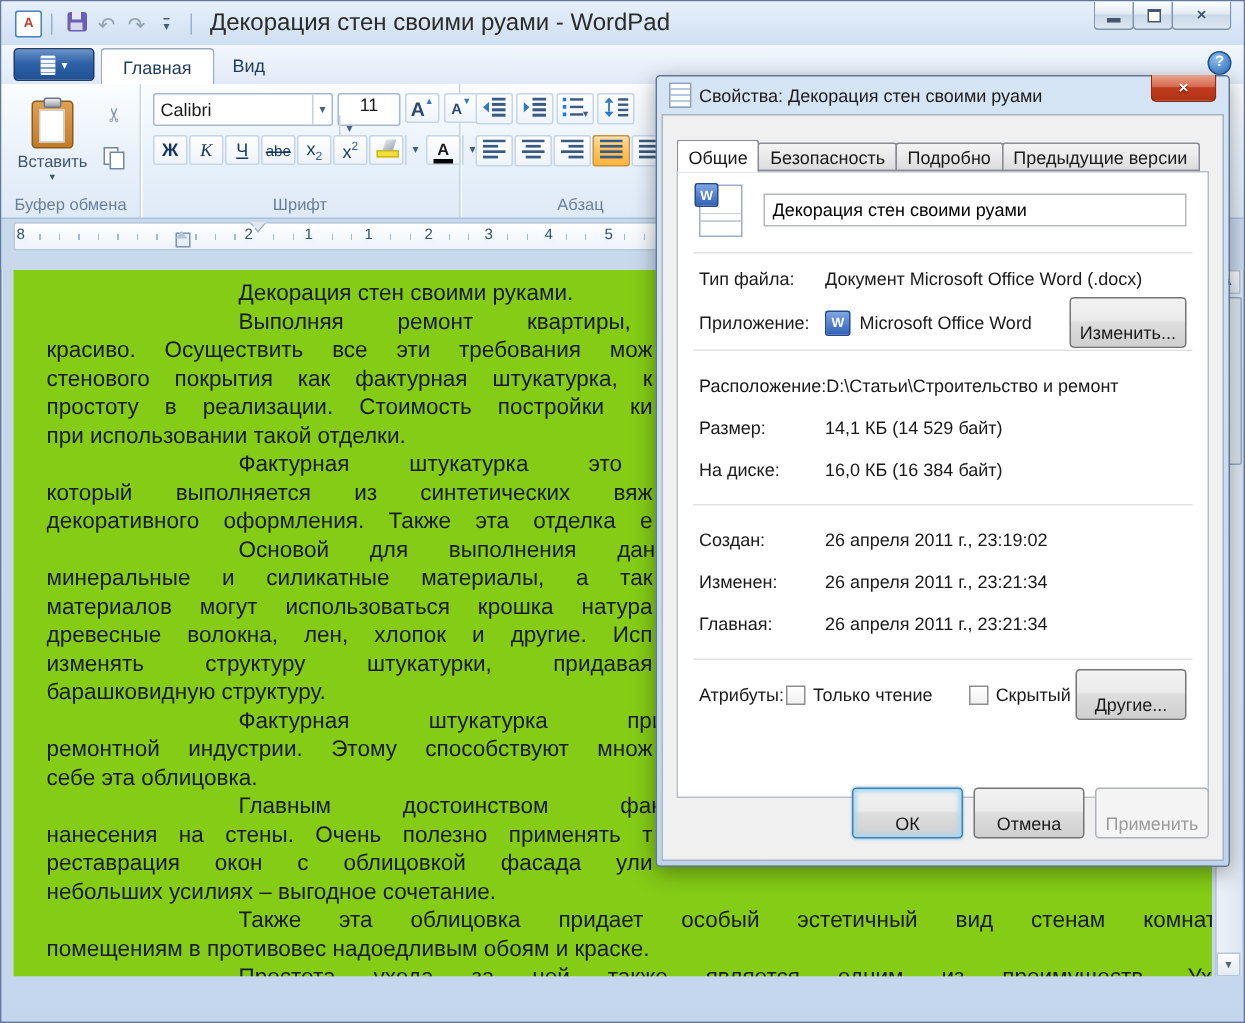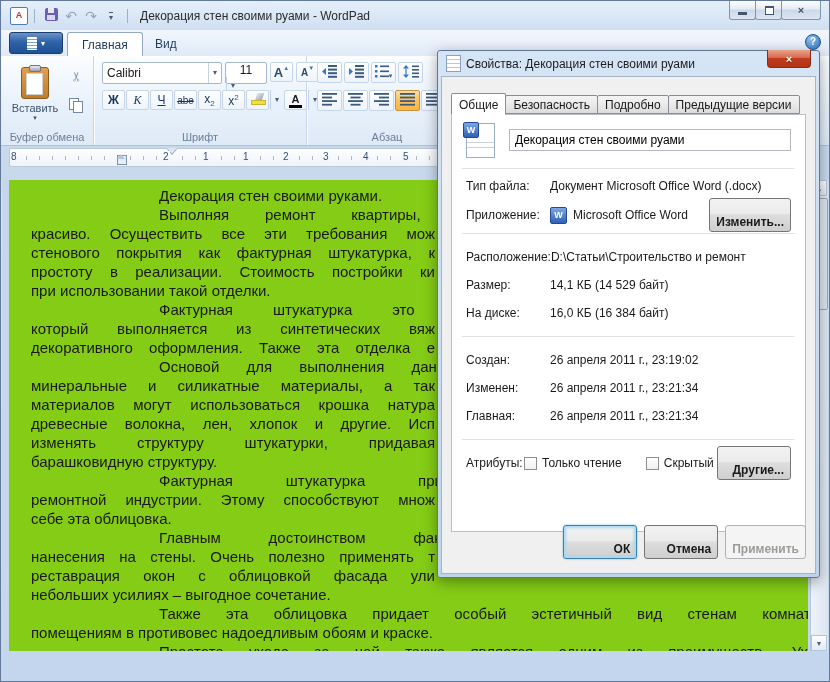--- a/index.html
+++ b/index.html
@@ -9,21 +9,21 @@
   
   .titlebar{height:29px;position:relative;display:flex;align-items:center;background:linear-gradient(#e6f0fb,#cfdff2);}
   .appicon{width:16px;height:16px;margin-left:9px;background:#fff;border:1px solid #4a7ebb;border-radius:2px;font-size:9px;font-weight:bold;color:#c0392b;text-align:center;line-height:15px;}
   .qsep{width:1px;height:14px;background:#9ab0c9;margin:0 6px;}
   .qbtn{width:20px;height:20px;border:none;background:transparent;text-align:center;padding:0;}
   .floppy{display:inline-block;width:13px;height:13px;background:#6b5fb5;border-radius:2px;position:relative;}
   .floppy::before{content:"";position:absolute;left:3px;top:0;width:6px;height:5px;background:#e8e8f2;}
   .floppy::after{content:"";position:absolute;left:2px;bottom:1px;width:8px;height:5px;background:#d8d8ea;}
   .arrglyph{font-size:14px;color:#93a2b4;line-height:18px;}
   .qdd{font-size:8px;color:#4a5c74;border-top:1px solid #4a5c74;padding-top:1px;line-height:7px;display:inline-block;}
-  .wtitle{font-size:12px;color:#2b2b2b;margin-left:6px;}
+  .wtitle{font-size:16px;color:#2b2b2b;margin-left:6px;}
   .wbtns{position:absolute;top:0;right:8px;display:flex;}
   .wbtn{width:27px;height:19px;margin-left:-1px;background:linear-gradient(#ffffff,#e3ebf4 45%,#cbd8e7 50%,#dce7f3);border:1px solid #8195ac;border-top:none;border-radius:0 0 3px 3px;position:relative;padding:0;}
   .wbtn.close{width:40px;}
   .g-min{position:absolute;left:50%;bottom:4px;width:9px;height:3px;margin-left:-5px;background:#44566c;}
   .g-restore{position:absolute;left:50%;top:5px;width:7px;height:6px;margin-left:-4px;border:1px solid #44566c;border-top-width:2px;background:#fff;}
   .g-close{font-size:11px;color:#44566c;font-weight:bold;line-height:17px;}
 
   
   .tabrow{height:26px;position:relative;background:linear-gradient(#f2f7fd,#e0eaf7);}
   .menubtn{position:absolute;left:8px;top:2px;width:54px;height:22px;background:linear-gradient(#6a93c8,#2f62a8 45%,#1f5094);border:1px solid #1c3e6e;border-radius:3px;display:flex;align-items:center;justify-content:center;gap:4px;padding:0;}
@@ -131,21 +131,21 @@
   .fnrow{display:flex;align-items:center;gap:14px;height:50px;padding:0 14px;box-sizing:border-box;}
   .wordicon{width:27px;height:33px;background:#fff;border:1px solid #9ab0c9;position:relative;flex:none;background-image:repeating-linear-gradient(transparent 0 18px,#c9d2dc 18px 19px,transparent 19px 23px,#c9d2dc 23px 24px);}
   .wordicon::before{content:"W";position:absolute;left:-4px;top:-2px;width:14px;height:14px;background:linear-gradient(#7ca6e4,#2f62b8);border:1px solid #24498c;border-radius:2px;color:#fff;font-size:9px;font-weight:bold;text-align:center;line-height:14px;}
   .fninput{flex:1;height:20px;border:1px solid #b4b8bf;font-size:12px;padding:0 5px;font-family:"Liberation Sans",sans-serif;color:#000;}
   .psep{border-top:1px solid #e2e2e2;margin:3px 10px;}
   .prow{display:flex;align-items:center;height:28px;padding:0 14px;box-sizing:border-box;}
   .prow.tall{height:30px;}
   .plabel{min-width:84px;flex:none;}
   .pvalue{white-space:nowrap;}
   .wmini{width:15px;height:15px;background:linear-gradient(#7ca6e4,#2f62b8);border:1px solid #24498c;border-radius:2px;color:#fff;font-size:9px;font-weight:bold;text-align:center;line-height:15px;margin-right:6px;flex:none;}
-  .btn{min-width:74px;height:22px;font-size:12px;text-align:right;background:linear-gradient(#f2f2f2,#ebebeb 45%,#dddddd 50%,#cfcfcf);border:1px solid #757575;border-radius:3px;color:#1a1a1a;padding:16px 6px;font-family:"Liberation Sans",sans-serif;font-weight:bold;}
+  .btn{min-width:74px;height:22px;font-size:12px;text-align:center;background:linear-gradient(#f2f2f2,#ebebeb 45%,#dddddd 50%,#cfcfcf);border:1px solid #757575;border-radius:3px;color:#1a1a1a;padding:16px 6px;font-family:"Liberation Sans",sans-serif;}
   .btn.right{margin-left:auto;}
   .btn.default{border-color:#3c7fb1;box-shadow:inset 0 0 3px 2px #a8d8f0,0 0 2px #74b2e2;}
   .btn.disabled{background:#f4f4f4;border-color:#aeb2b7;color:#9b9b9b;}
   .cb{width:13px;height:13px;border:1px solid #8e8e8e;background:linear-gradient(#fff,#f0f0f0);margin-right:5px;flex:none;padding:0;}
   .cblbl{margin-right:24px;}
   .gap6{height:6px;}
   .dbuttons{position:absolute;bottom:14px;right:9px;display:flex;gap:7px;}
 </style>
 </head>
 <body>

